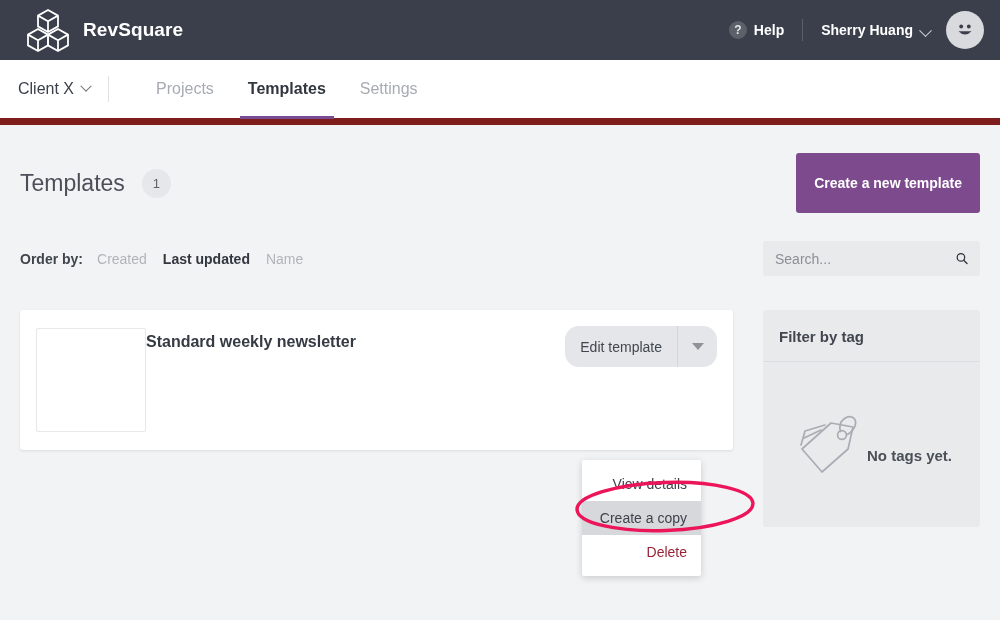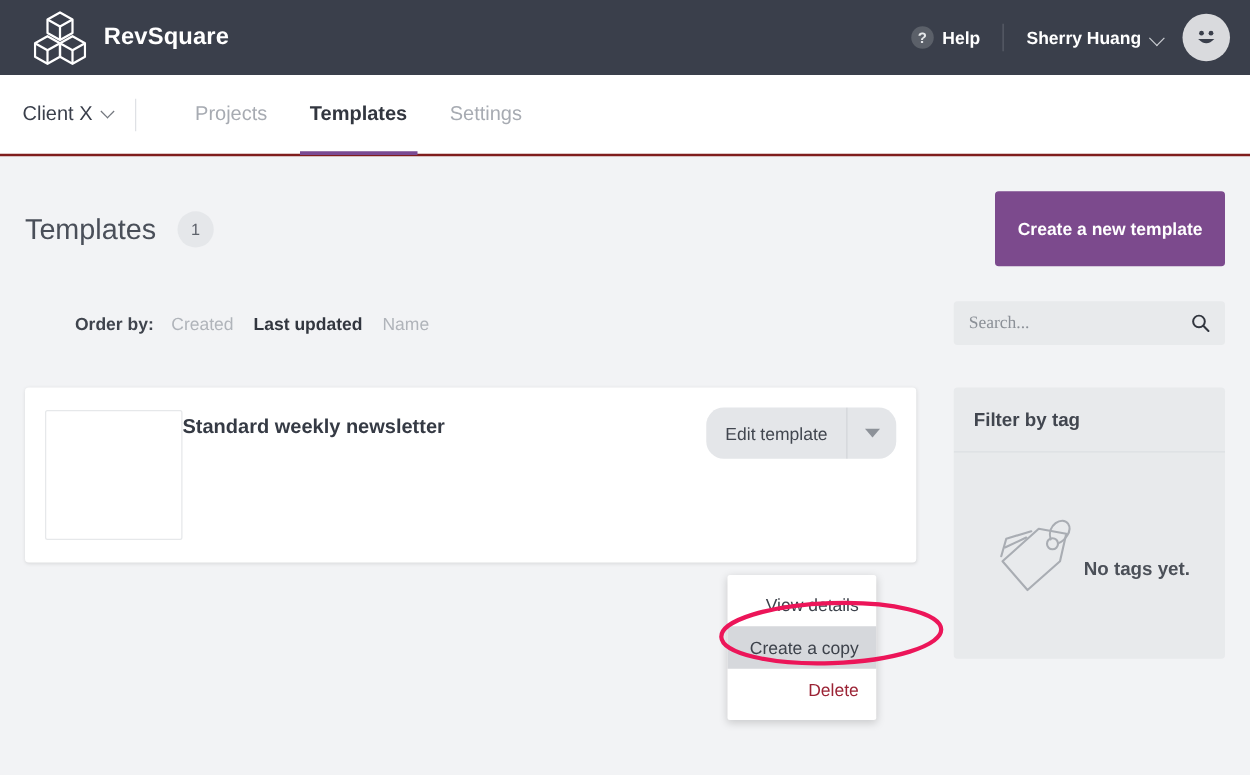--- a/index.html
+++ b/index.html
@@ -94,21 +94,21 @@
     cursor: pointer;
   }
 
   
   .navbar {
     height: 65px;
     background: #ffffff;
     display: flex;
     align-items: center;
     padding: 0 18px;
-    border-bottom: 2px solid #7f1d1d;
+    border-bottom: 7px solid #7f1d1d;
     position: relative;
   }
   .client-select {
     display: flex;
     align-items: center;
     gap: 8px;
     font-size: 16px;
     color: #3a3f4b;
     cursor: pointer;
     padding-right: 18px;
@@ -196,21 +196,20 @@
   .toolbar {
     display: flex;
     align-items: center;
     margin-top: 28px;
   }
   .orderby-label {
     font-size: 14px;
     font-weight: bold;
     color: #3f444d;
     margin-right: 14px;
-    margin-left: 40px;
   }
   .order-opt {
     font-size: 14px;
     color: #b0b4ba;
     margin-right: 16px;
     cursor: pointer;
   }
   .order-opt.active {
     color: #32363f;
     font-weight: bold;
@@ -226,21 +225,21 @@
     padding: 0 12px;
     cursor: text;
   }
   .search-input {
     border: none;
     background: transparent;
     outline: none;
     flex: 1;
     font-size: 14px;
     color: #0f766e;
-    font-family: Liberation Serif, serif;
+    font-family: Liberation Sans, sans-serif;
   }
   .search-input::placeholder { color: #8b9097; }
 
   
   .content {
     display: flex;
     margin-top: 34px;
     gap: 30px;
     align-items: flex-start;
   }

